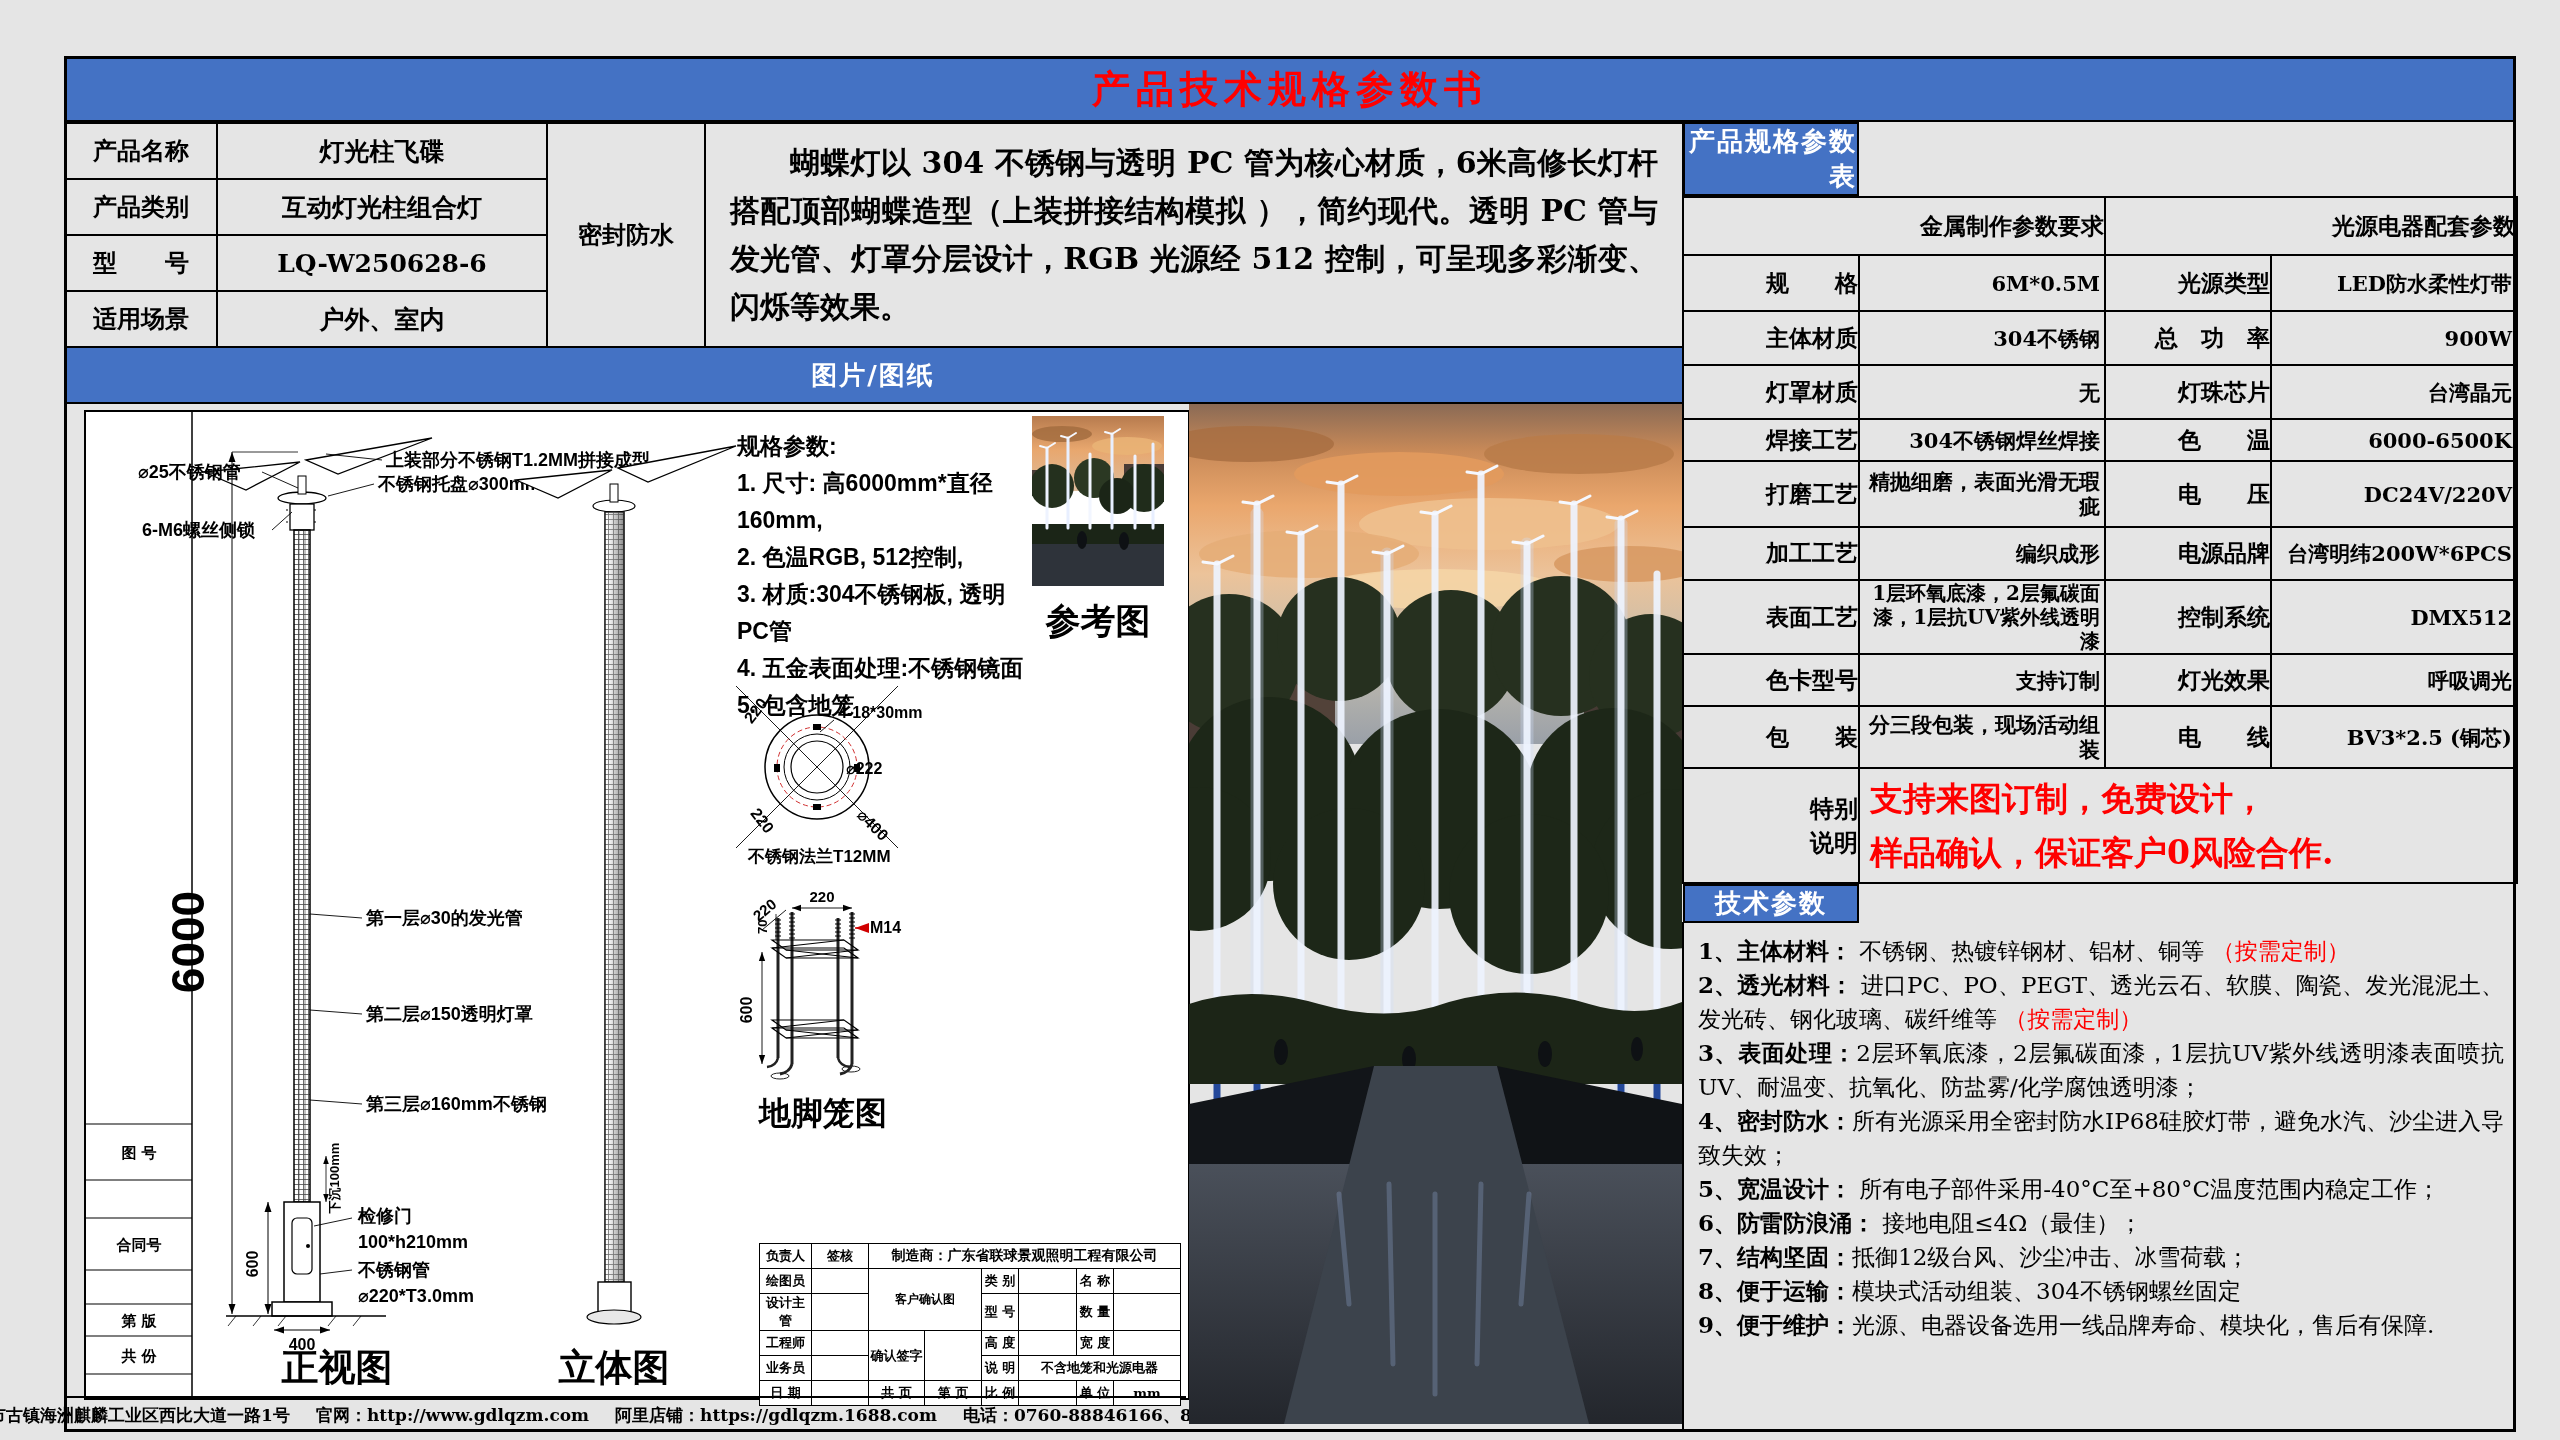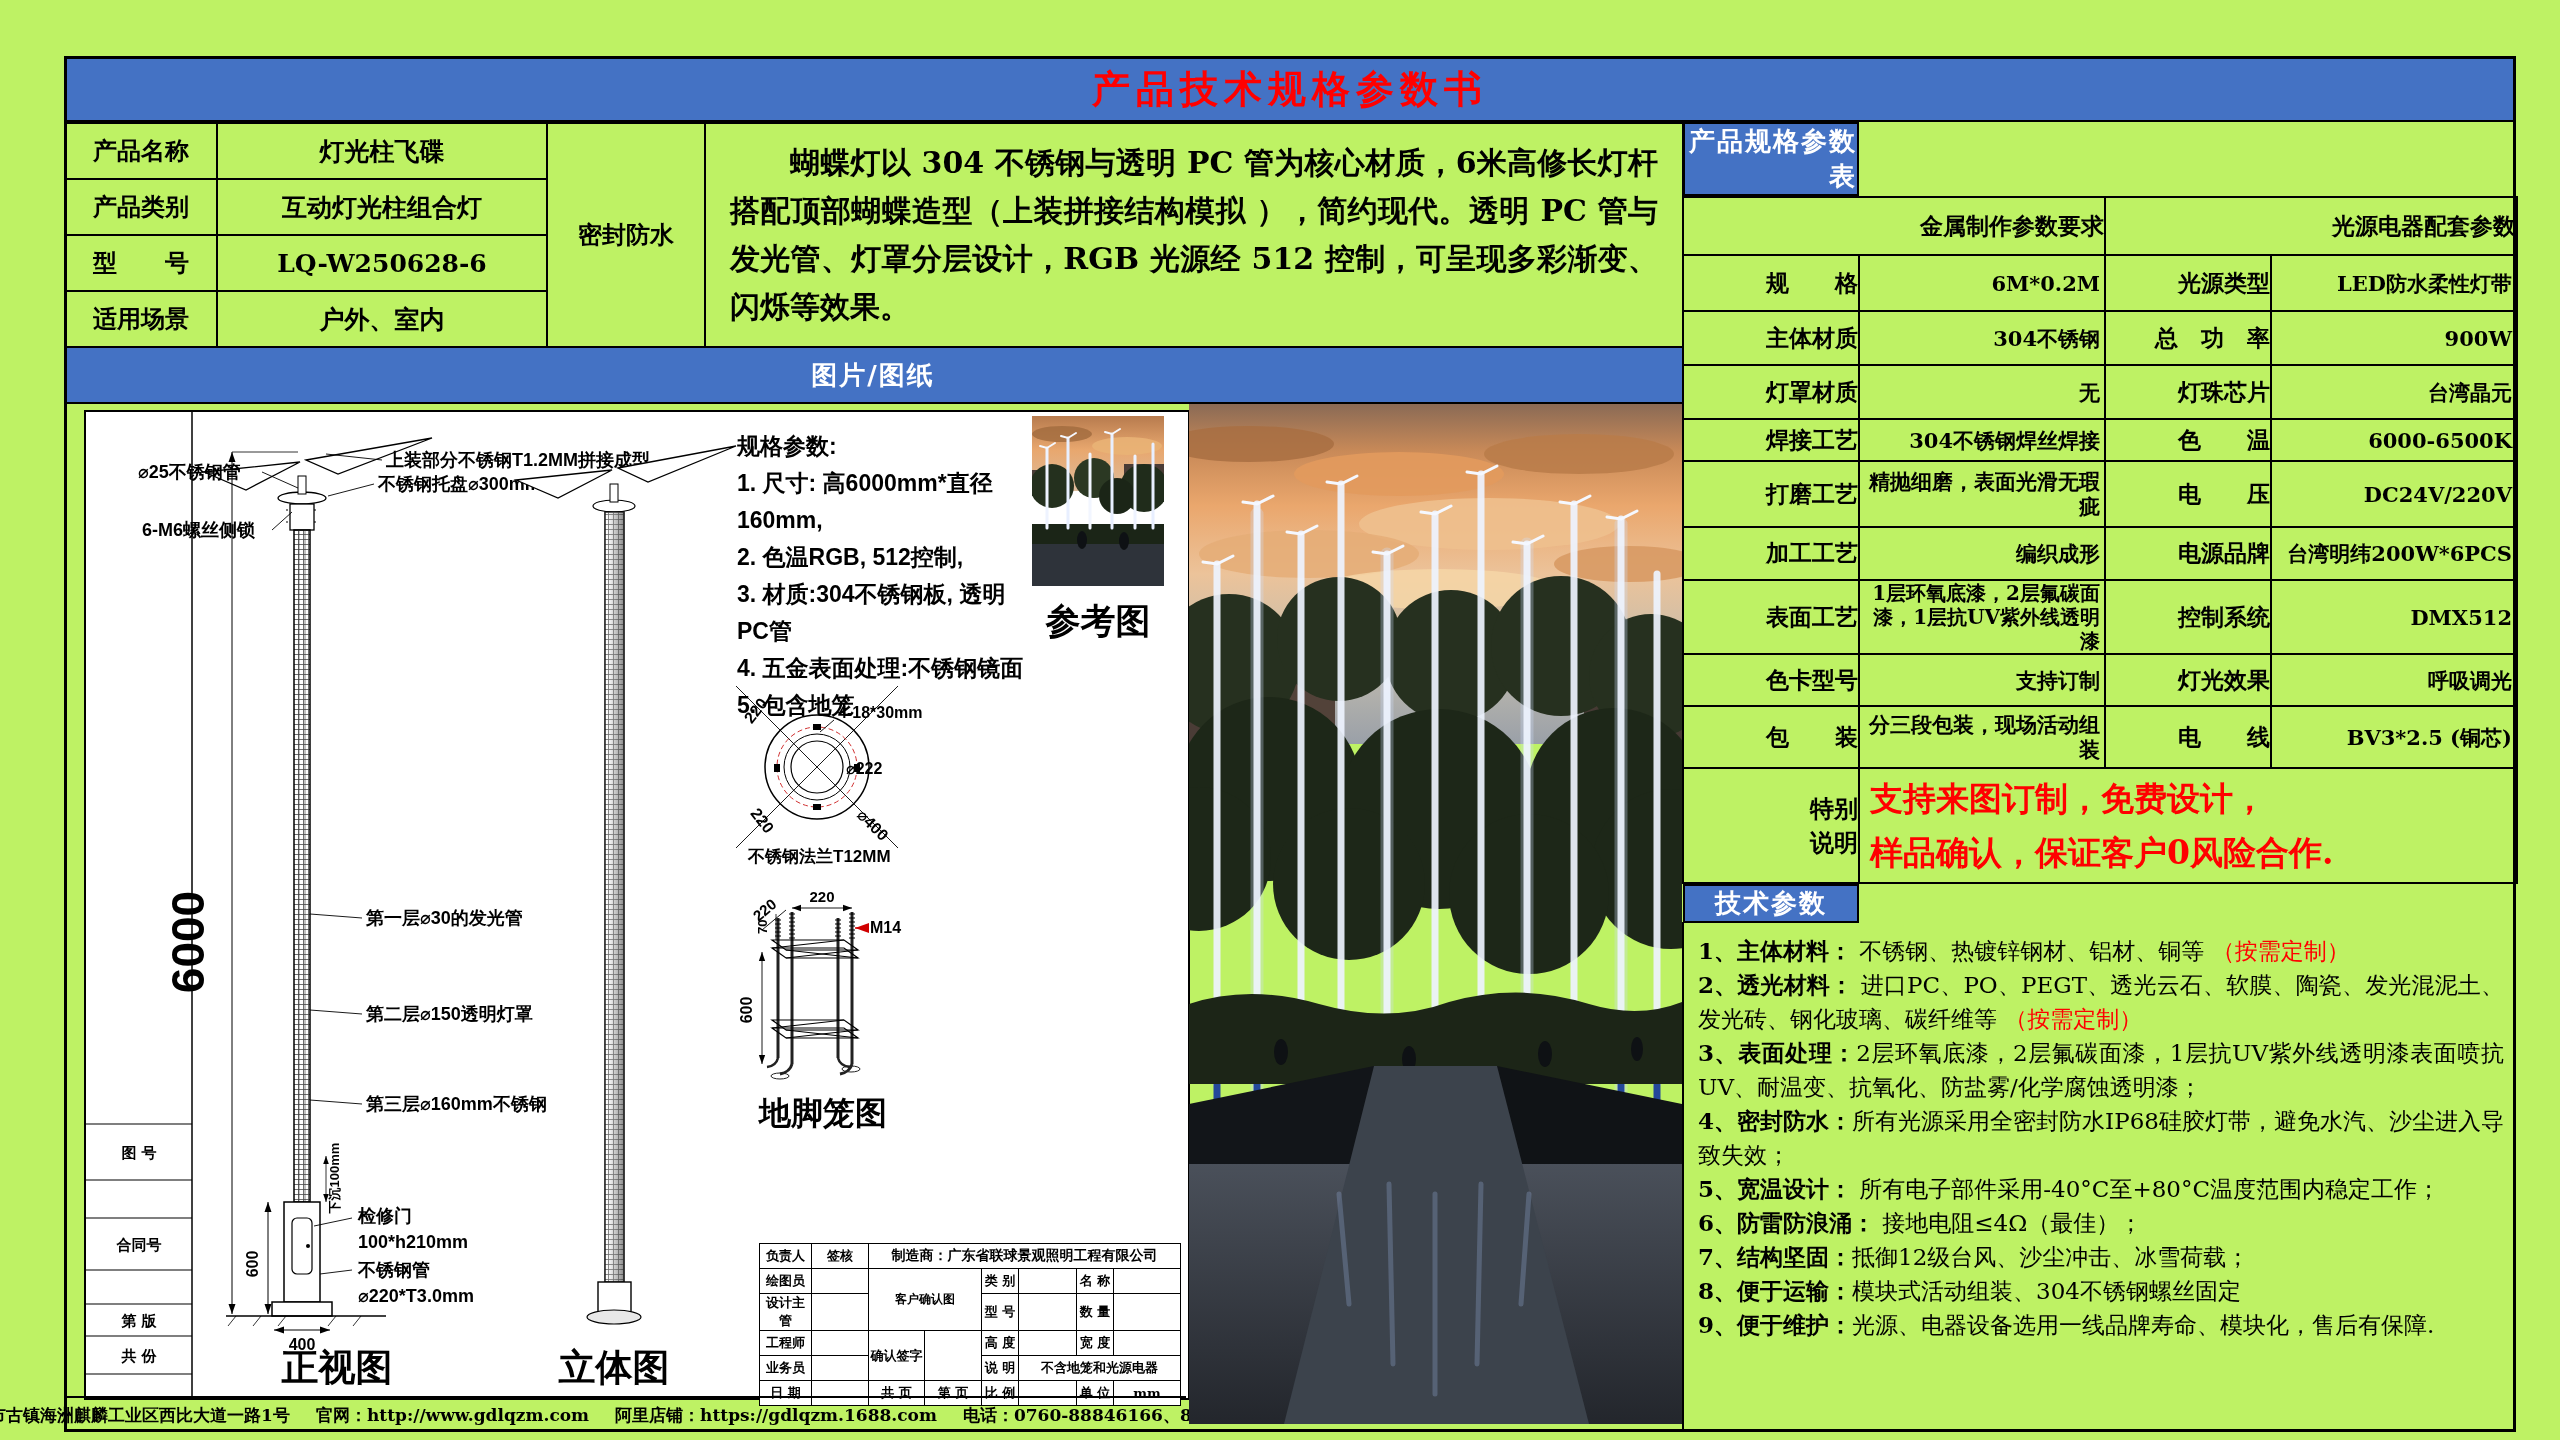--- a/index.html
+++ b/index.html
@@ -1,16 +1,16 @@
 <!DOCTYPE html>
 <html><head>
 <meta charset="utf-8">
 <style>
   html,body{margin:0;padding:0;background:#fff;}
-  #root{position:relative;width:2560px;height:1440px;background:#bef264;overflow:hidden;
+  #root{position:relative;width:2560px;height:1440px;background:#e5e5e5;overflow:hidden;
         font-family:"DejaVu Serif","Liberation Serif",serif;color:#000;}
   .abs{position:absolute;}
   .banner{background:#4472C4;display:flex;align-items:center;justify-content:center;}
   .banner-text{color:#fff;font-weight:bold;font-size:26px;letter-spacing:2px;}
   #outer-frame{left:64px;top:56px;width:2452px;height:1376px;border:3px solid #000;
                box-sizing:border-box;pointer-events:none;z-index:60;}
   #title-banner{left:64px;top:56px;width:2452px;height:66px;box-sizing:border-box;border:2px solid #000;}
   #title-banner .t{color:#FF0000;font-weight:bold;font-size:38px;letter-spacing:6px;}
   table{border-collapse:collapse;table-layout:fixed;}
   td{border:2px solid #000;padding:0;overflow:hidden;}
@@ -108,21 +108,21 @@
       <td colspan="4" class="banner" style="background:#4472C4">
         <span class="banner-text">产品规格参数表</span>
       </td>
     </tr>
     <tr style="height:58px">
       <td colspan="2" class="spec-subhdr">金属制作参数要求</td>
       <td colspan="2" class="spec-subhdr">光源电器配套参数</td>
     </tr>
     <tr style="height:56px">
       <td class="spec-label">规　　格</td>
-      <td class="spec-value">6M*0.2M</td>
+      <td class="spec-value">6M*0.5M</td>
       <td class="spec-label">光源类型</td>
       <td class="spec-value">LED防水柔性灯带</td>
     </tr>
     <tr style="height:54px">
       <td class="spec-label">主体材质</td>
       <td class="spec-value">304不锈钢</td>
       <td class="spec-label">总　功　率</td>
       <td class="spec-value">900W</td>
     </tr>
     <tr style="height:54px">

